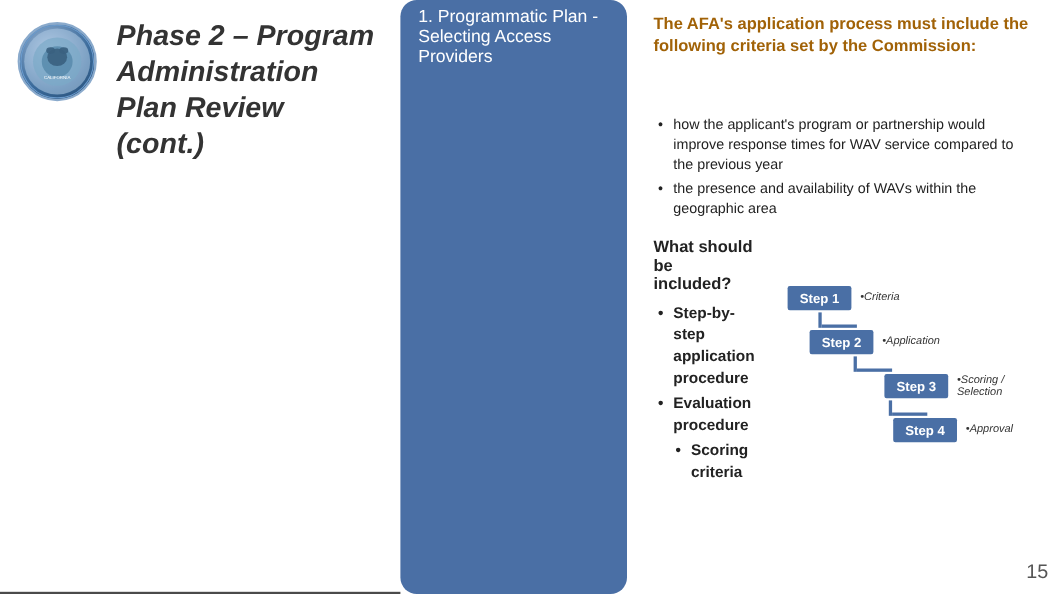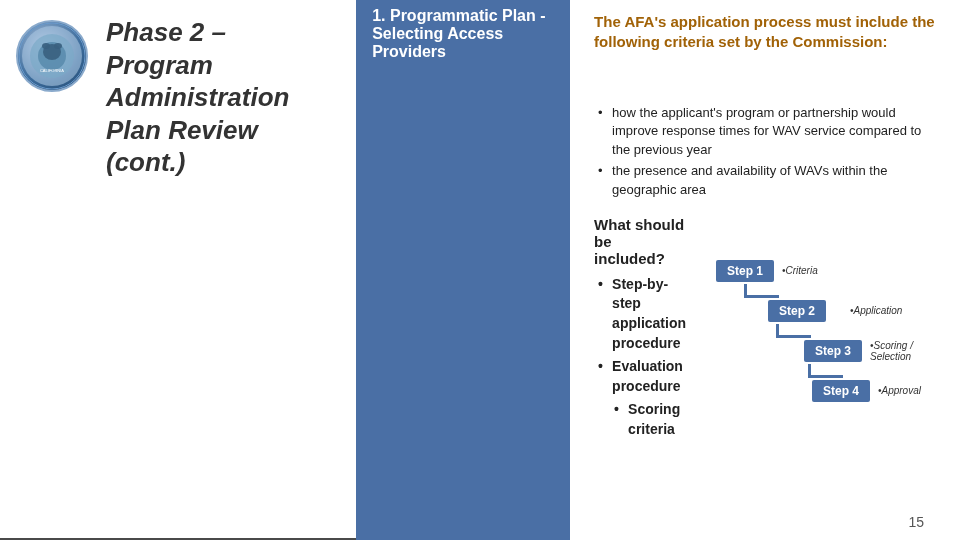--- a/index.html
+++ b/index.html
@@ -58,23 +58,24 @@
       color: #333;
       line-height: 1.25;
       font-style: italic;
     }
 
     
     .section-header {
       background: #4a6fa5;
       color: #fff;
       font-size: 16px;
-      font-weight: bold;
+      font-weight: normal;
       padding: 7px 16px;
       margin: 0 0 0 0;
+      border-radius: 15px;
     }
 
     
     .content {
       padding: 12px 24px 10px 24px;
       flex: 1;
       display: flex;
       flex-direction: column;
     }
 
@@ -194,22 +195,22 @@
       font-size: 10px;
       color: #333;
       margin-left: 8px;
       font-style: italic;
     }
 
     
     .page-number {
       position: absolute;
       bottom: 10px;
-      right: 36px;
-      font-size: 14px;
+      right: 7px;
+      font-size: 18px;
       color: #555;
     }
   </style>
 </head>
 <body>
 
 <div class="page-container">
 
   <div class="header">
     <div class="logo">
@@ -277,21 +278,21 @@
             <span>Step 1</span>
           </div>
           <span class="step-label">•Criteria</span>
         </div>
 
         <div style="display:flex; flex-direction:row; margin-left:28px; margin-bottom:2px;">
           <div style="width:3px; background:#4a6fa5; height:14px;"></div>
           <div style="height:3px; width:32px; background:#4a6fa5; margin-top:11px;"></div>
         </div>
 
-        <div style="display:flex; align-items:center; margin-bottom:2px; margin-left:52px;gap:16px;">
+        <div style="display:flex; align-items:center; margin-bottom:2px; margin-left:20px;">
           <div class="step-box">
             <span>Step 2</span>
           </div>
           <span class="step-label">•Application</span>
         </div>
 
         <div style="display:flex; flex-direction:row; margin-left:60px; margin-bottom:2px;">
           <div style="width:3px; background:#4a6fa5; height:14px;"></div>
           <div style="height:3px; width:32px; background:#4a6fa5; margin-top:11px;"></div>
         </div>

